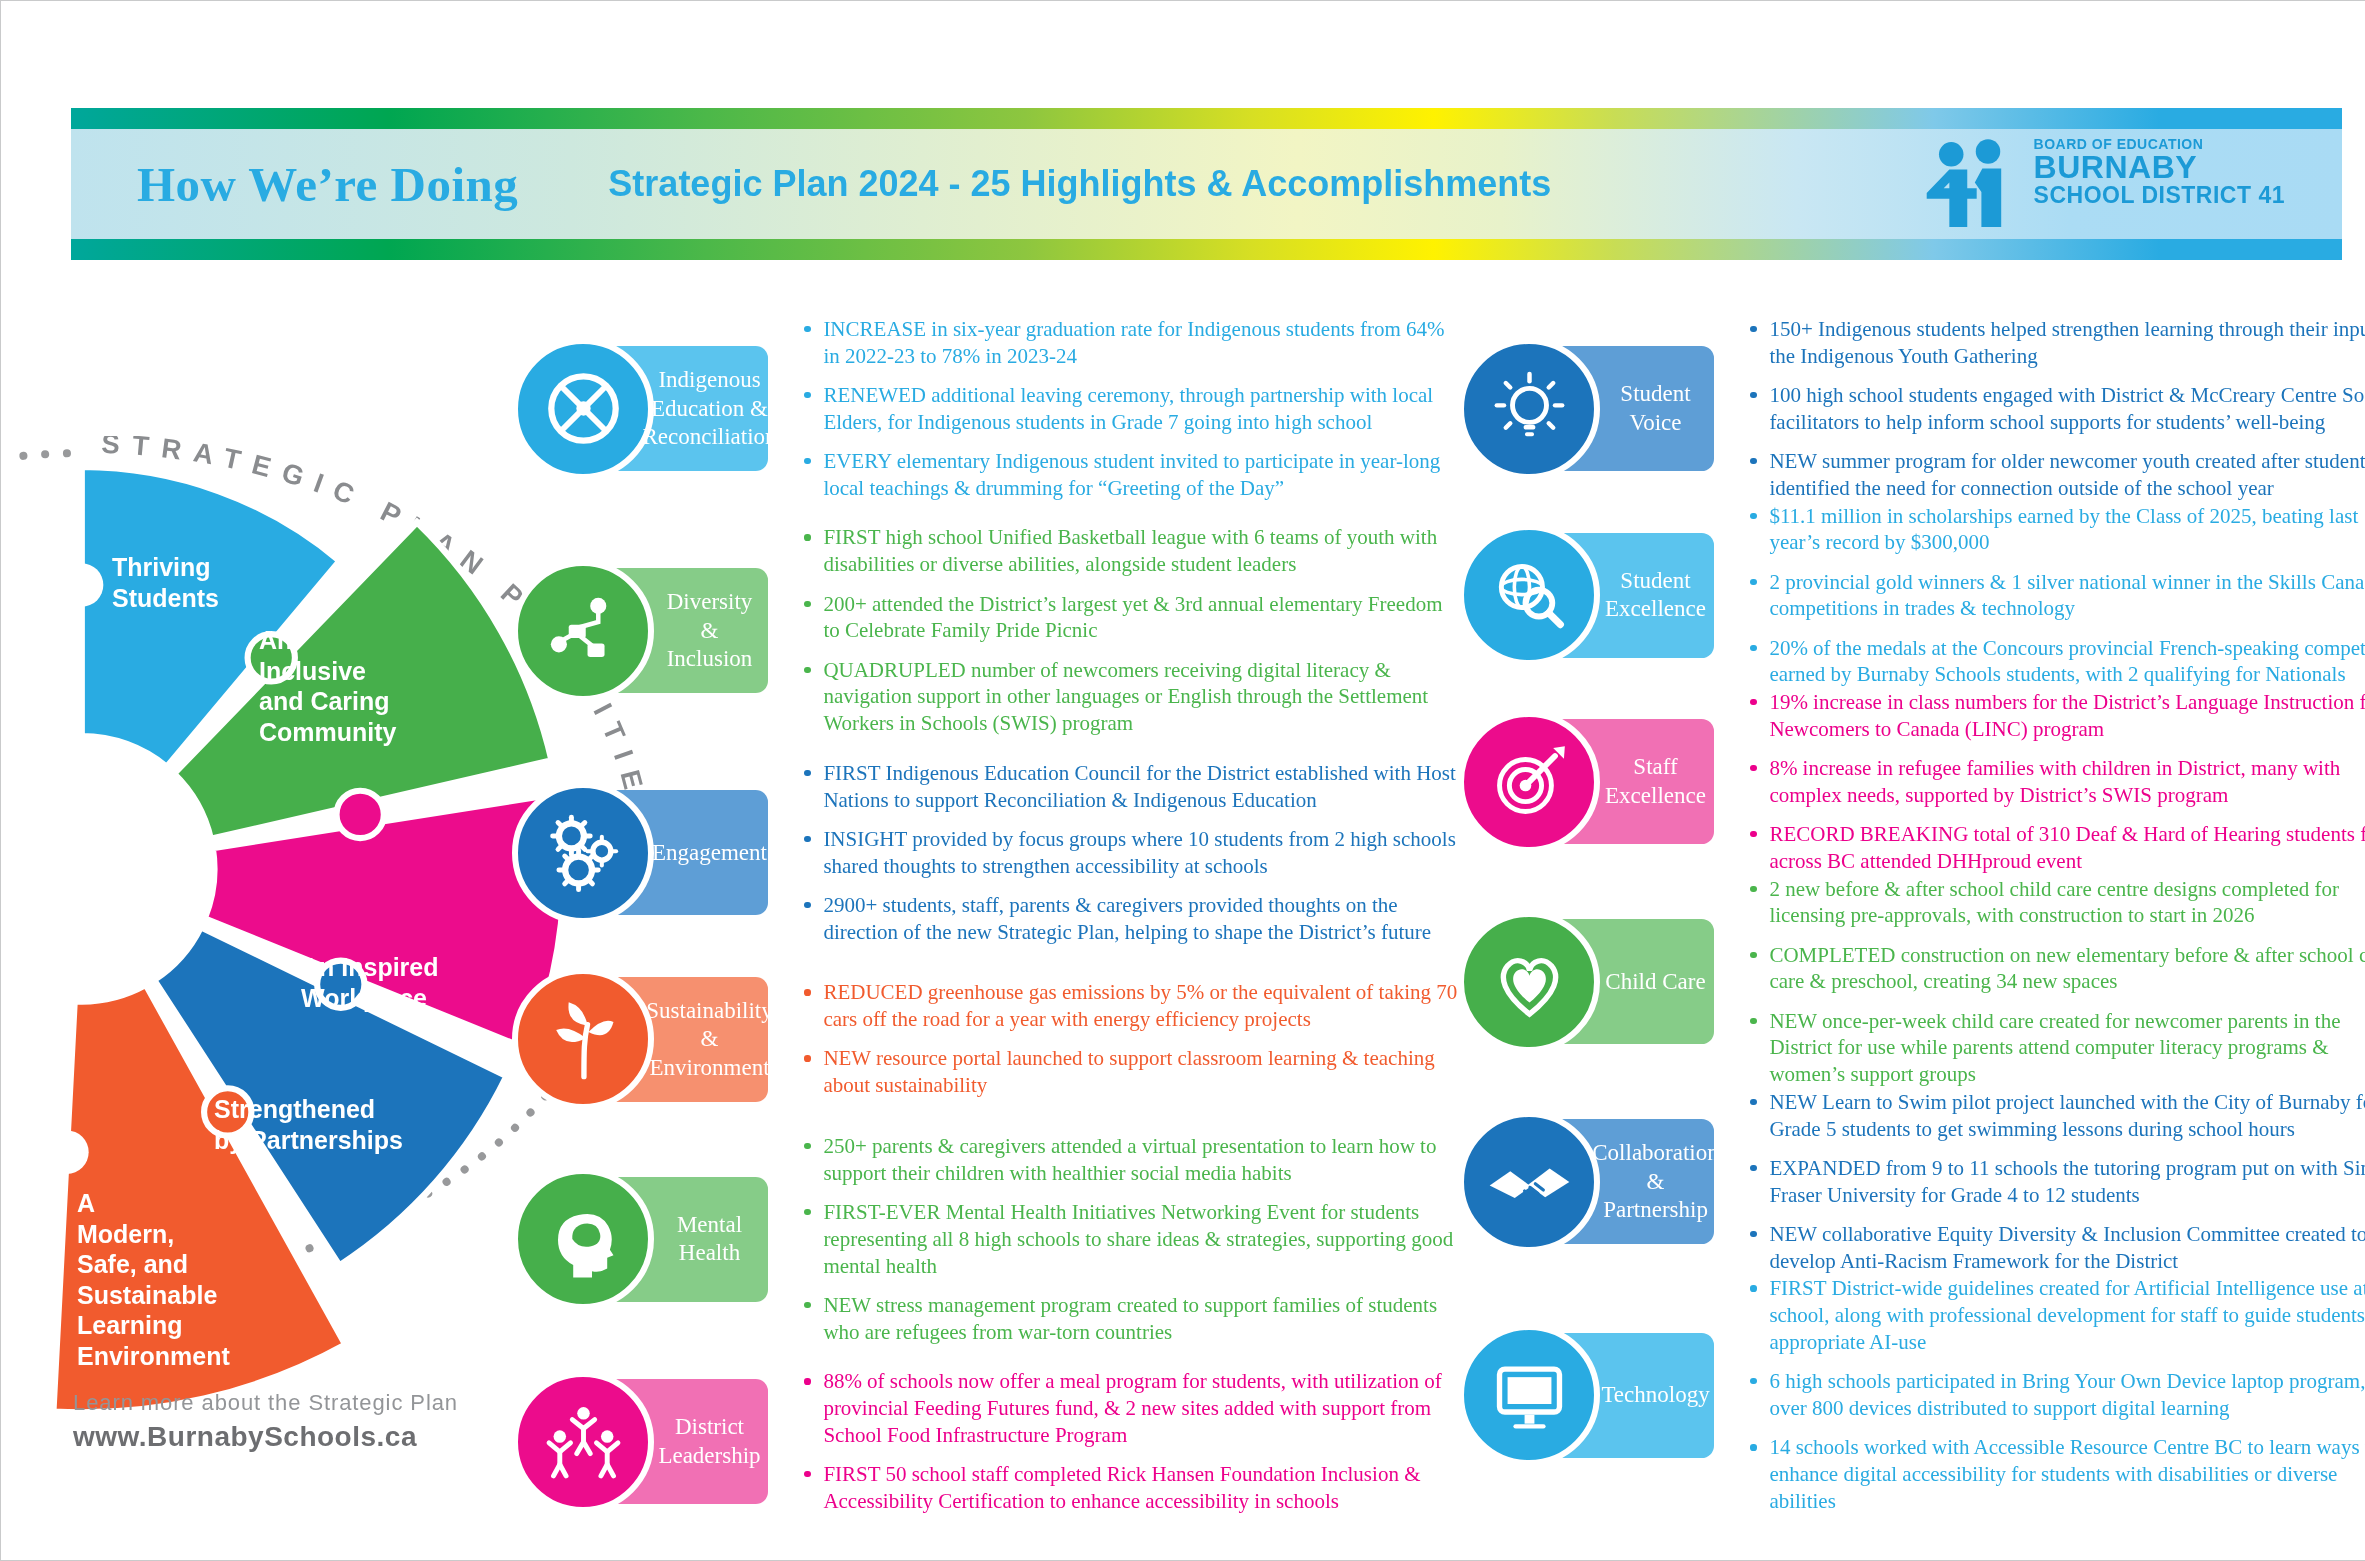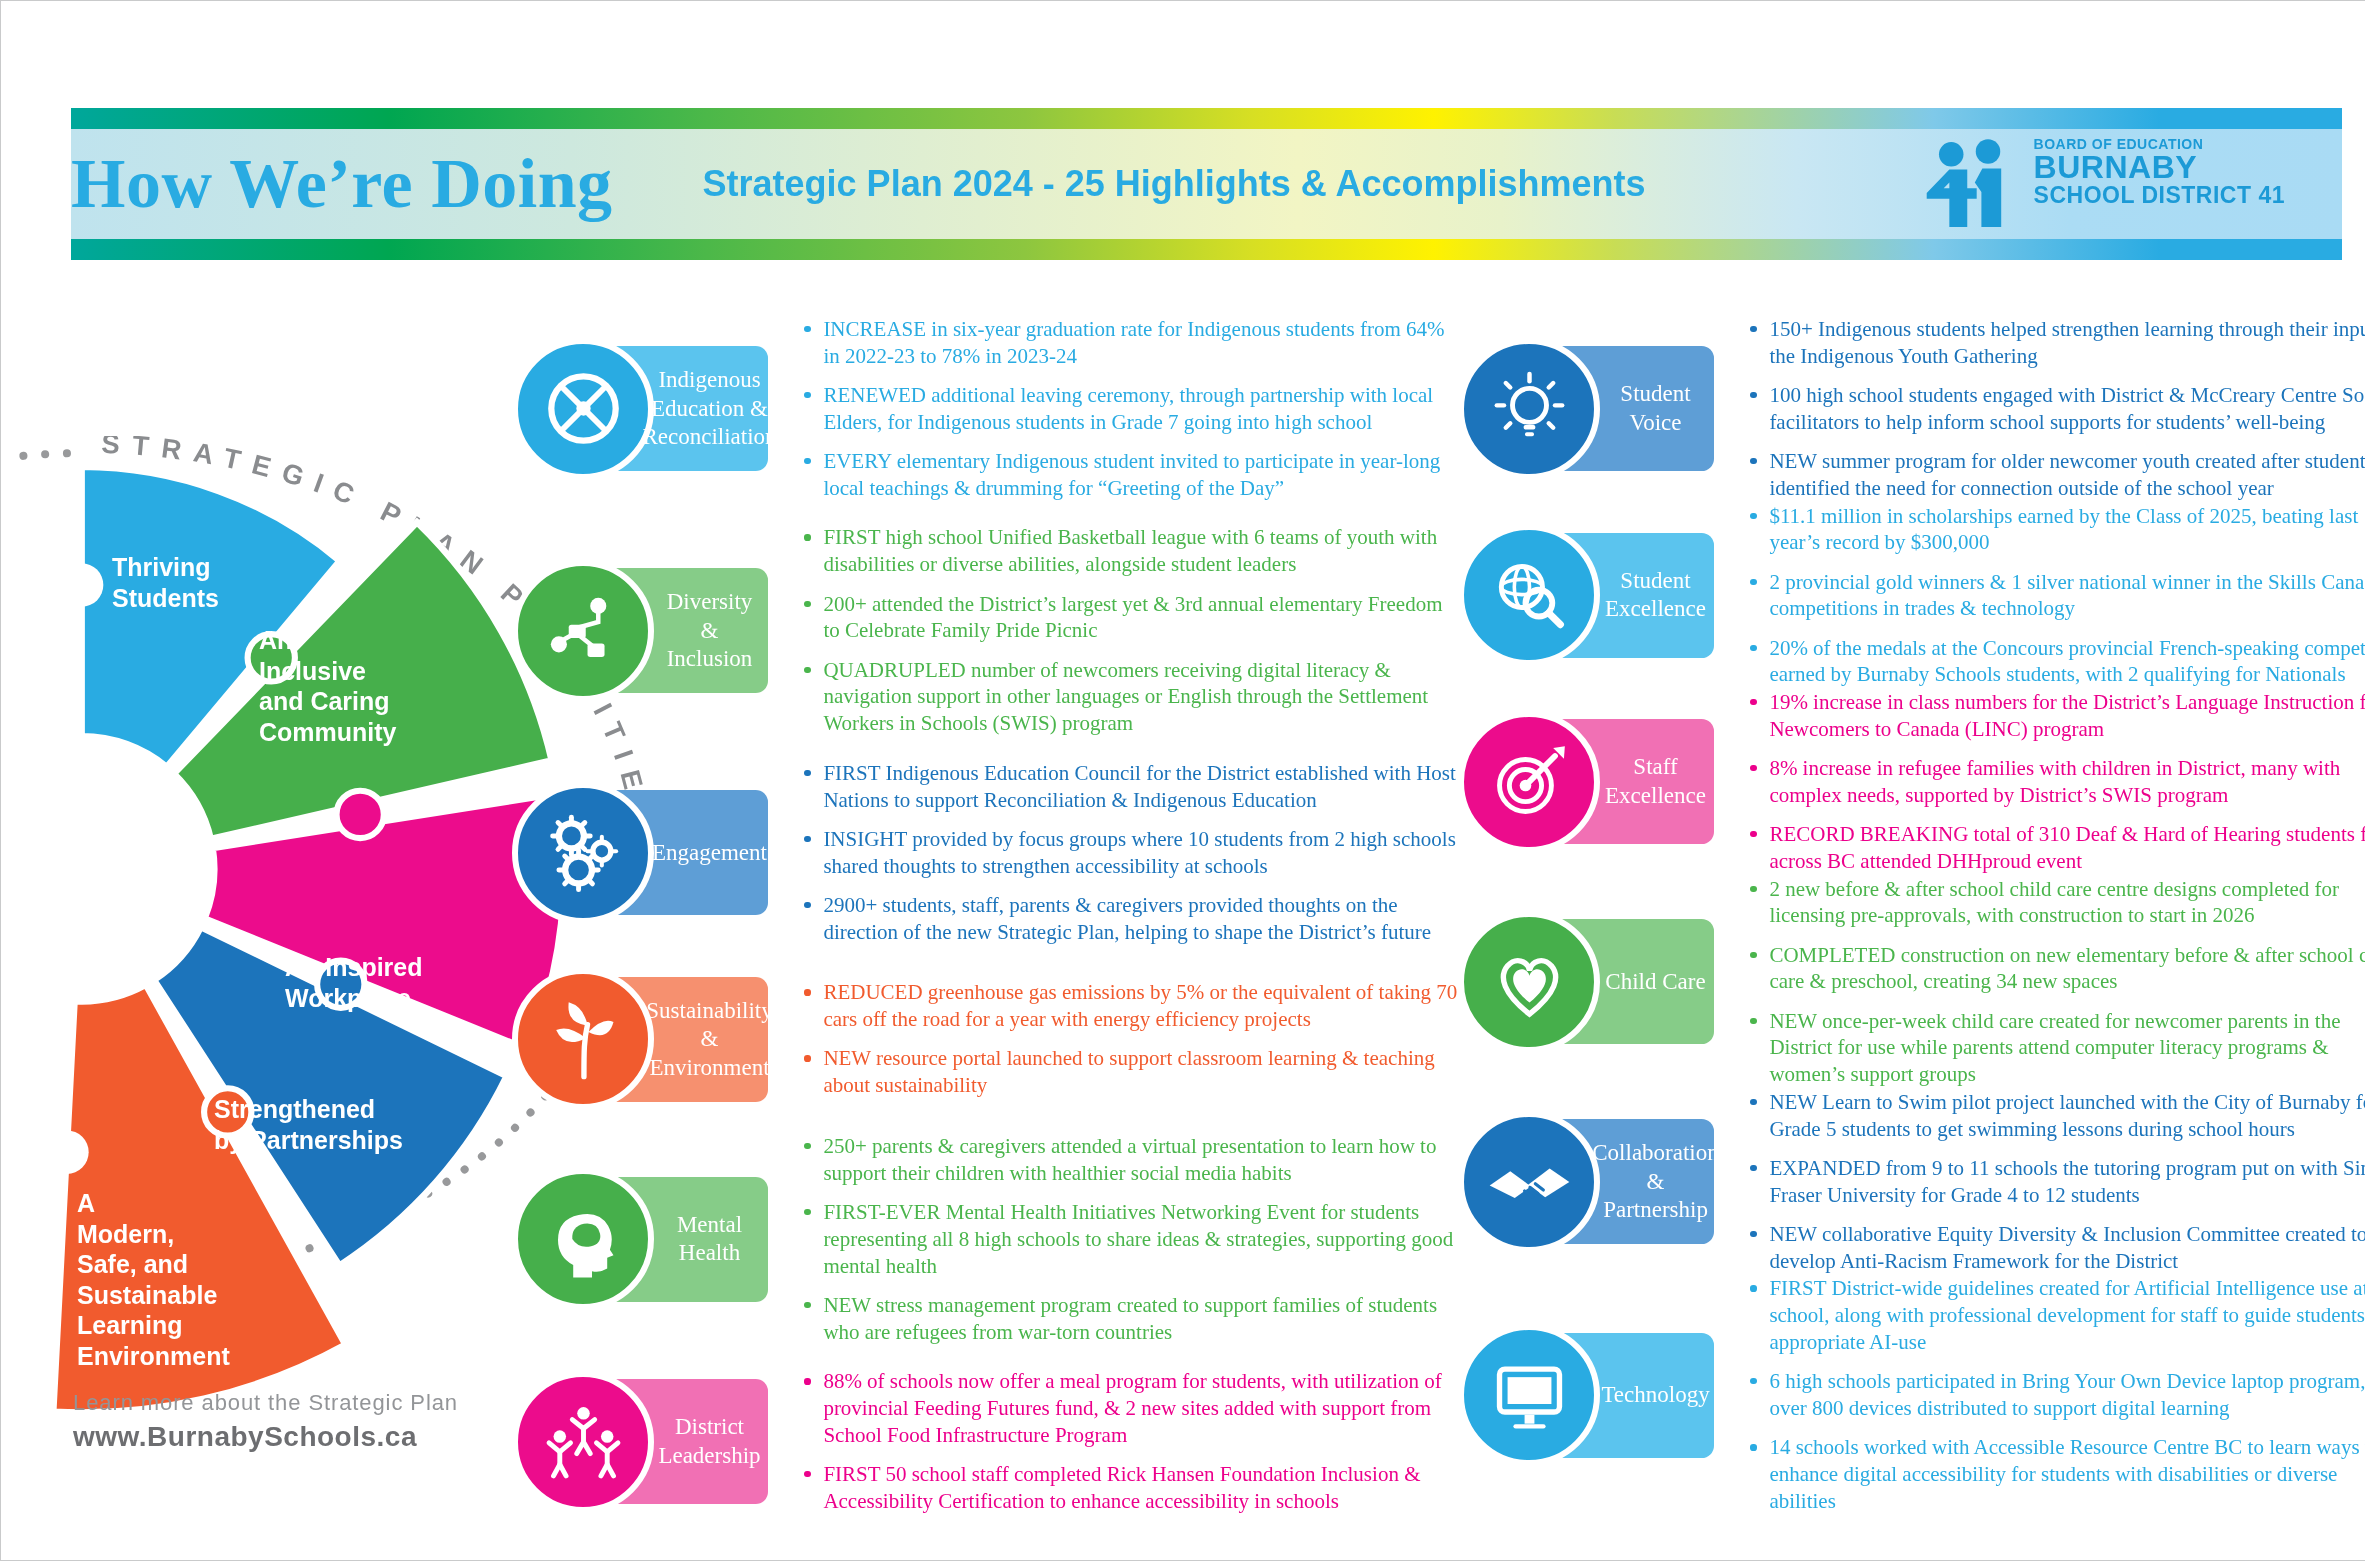--- a/index.html
+++ b/index.html
@@ -4,21 +4,21 @@
 <style>
   html,body{margin:0;padding:0;background:#e8e8e8;}
   #poster{position:relative;width:2413px;height:1561px;background:#ffffff;
           border:1.9px solid #c9cacb;box-sizing:border-box;overflow:hidden;
           font-family:"Liberation Serif", serif;}
   
   #hdr{position:absolute;left:70px;top:107px;width:2271px;}
   .strip{height:21px;background:linear-gradient(90deg,#00a79b 0%,#00a651 14%,#4cb849 28%,#8dc63f 42%,#d7df23 52%,#fff200 60%,#c8dd55 68%,#7fc9e9 82%,#29abe2 92%,#29abe2 100%);}
   #band{height:110px;display:flex;align-items:center;
         background:linear-gradient(90deg,#bfe3ee 0%,#cde8de 22%,#e2efcf 40%,#f2f5c4 54%,#e8f2ca 63%,#c9e7f3 76%,#abdcf4 88%,#a9dbf4 100%);}
-  #title{font-size:70px;font-weight:bold;color:#29abe2;letter-spacing:0.5px;}
+  #title{font-size:49px;font-weight:bold;color:#29abe2;margin-left:66px;letter-spacing:0.5px;}
   #subtitle{font-family:"Liberation Sans",sans-serif;font-size:36px;font-weight:bold;color:#29abe2;margin-left:90px;letter-spacing:0px;}
   #logo{margin-left:auto;margin-right:57px;display:flex;align-items:flex-start;gap:12.3px;}
   #logotext{display:flex;flex-direction:column;color:#1c9ad6;font-family:"Liberation Sans",sans-serif;line-height:1.04;}
   #logotext .l1{font-size:14px;font-weight:bold;letter-spacing:0.5px;}
   #logotext .l2{font-size:32px;font-weight:bold;letter-spacing:0.5px;}
   #logotext .l3{font-size:23px;font-weight:bold;letter-spacing:0.5px;}
   
   #puzzle{position:absolute;left:0;top:435px;width:672px;height:1069px;}
   #puzzle svg{position:absolute;left:0;top:0;}
   .plabel{position:absolute;color:#fff;font-family:"Liberation Sans",sans-serif;
@@ -112,21 +112,21 @@
         <circle cx="19" cy="1514" r="46" fill="#ffffff"></circle>
         <circle cx="50" cy="915" r="285" fill="#ffffff"></circle>
       </g>
     </svg>
     <div class="plabel" style="left:111px;top:116px;width:156px;">Thriving
 Students</div>
     <div class="plabel" style="left:258px;top:189px;width:180px;">An
 Inclusive
 and Caring
 Community</div>
-    <div class="plabel" style="left:284px;top:516px;width:189px;">An Inspired
+    <div class="plabel" style="left:300px;top:516px;width:189px;">An Inspired
 Workplace</div>
     <div class="plabel" style="left:213px;top:658px;width:222px;">Strengthened
 by Partnerships</div>
     <div class="plabel" style="left:76px;top:752px;width:161px;">A
 Modern,
 Safe, and
 Sustainable
 Learning
 Environment</div>
   </div>

